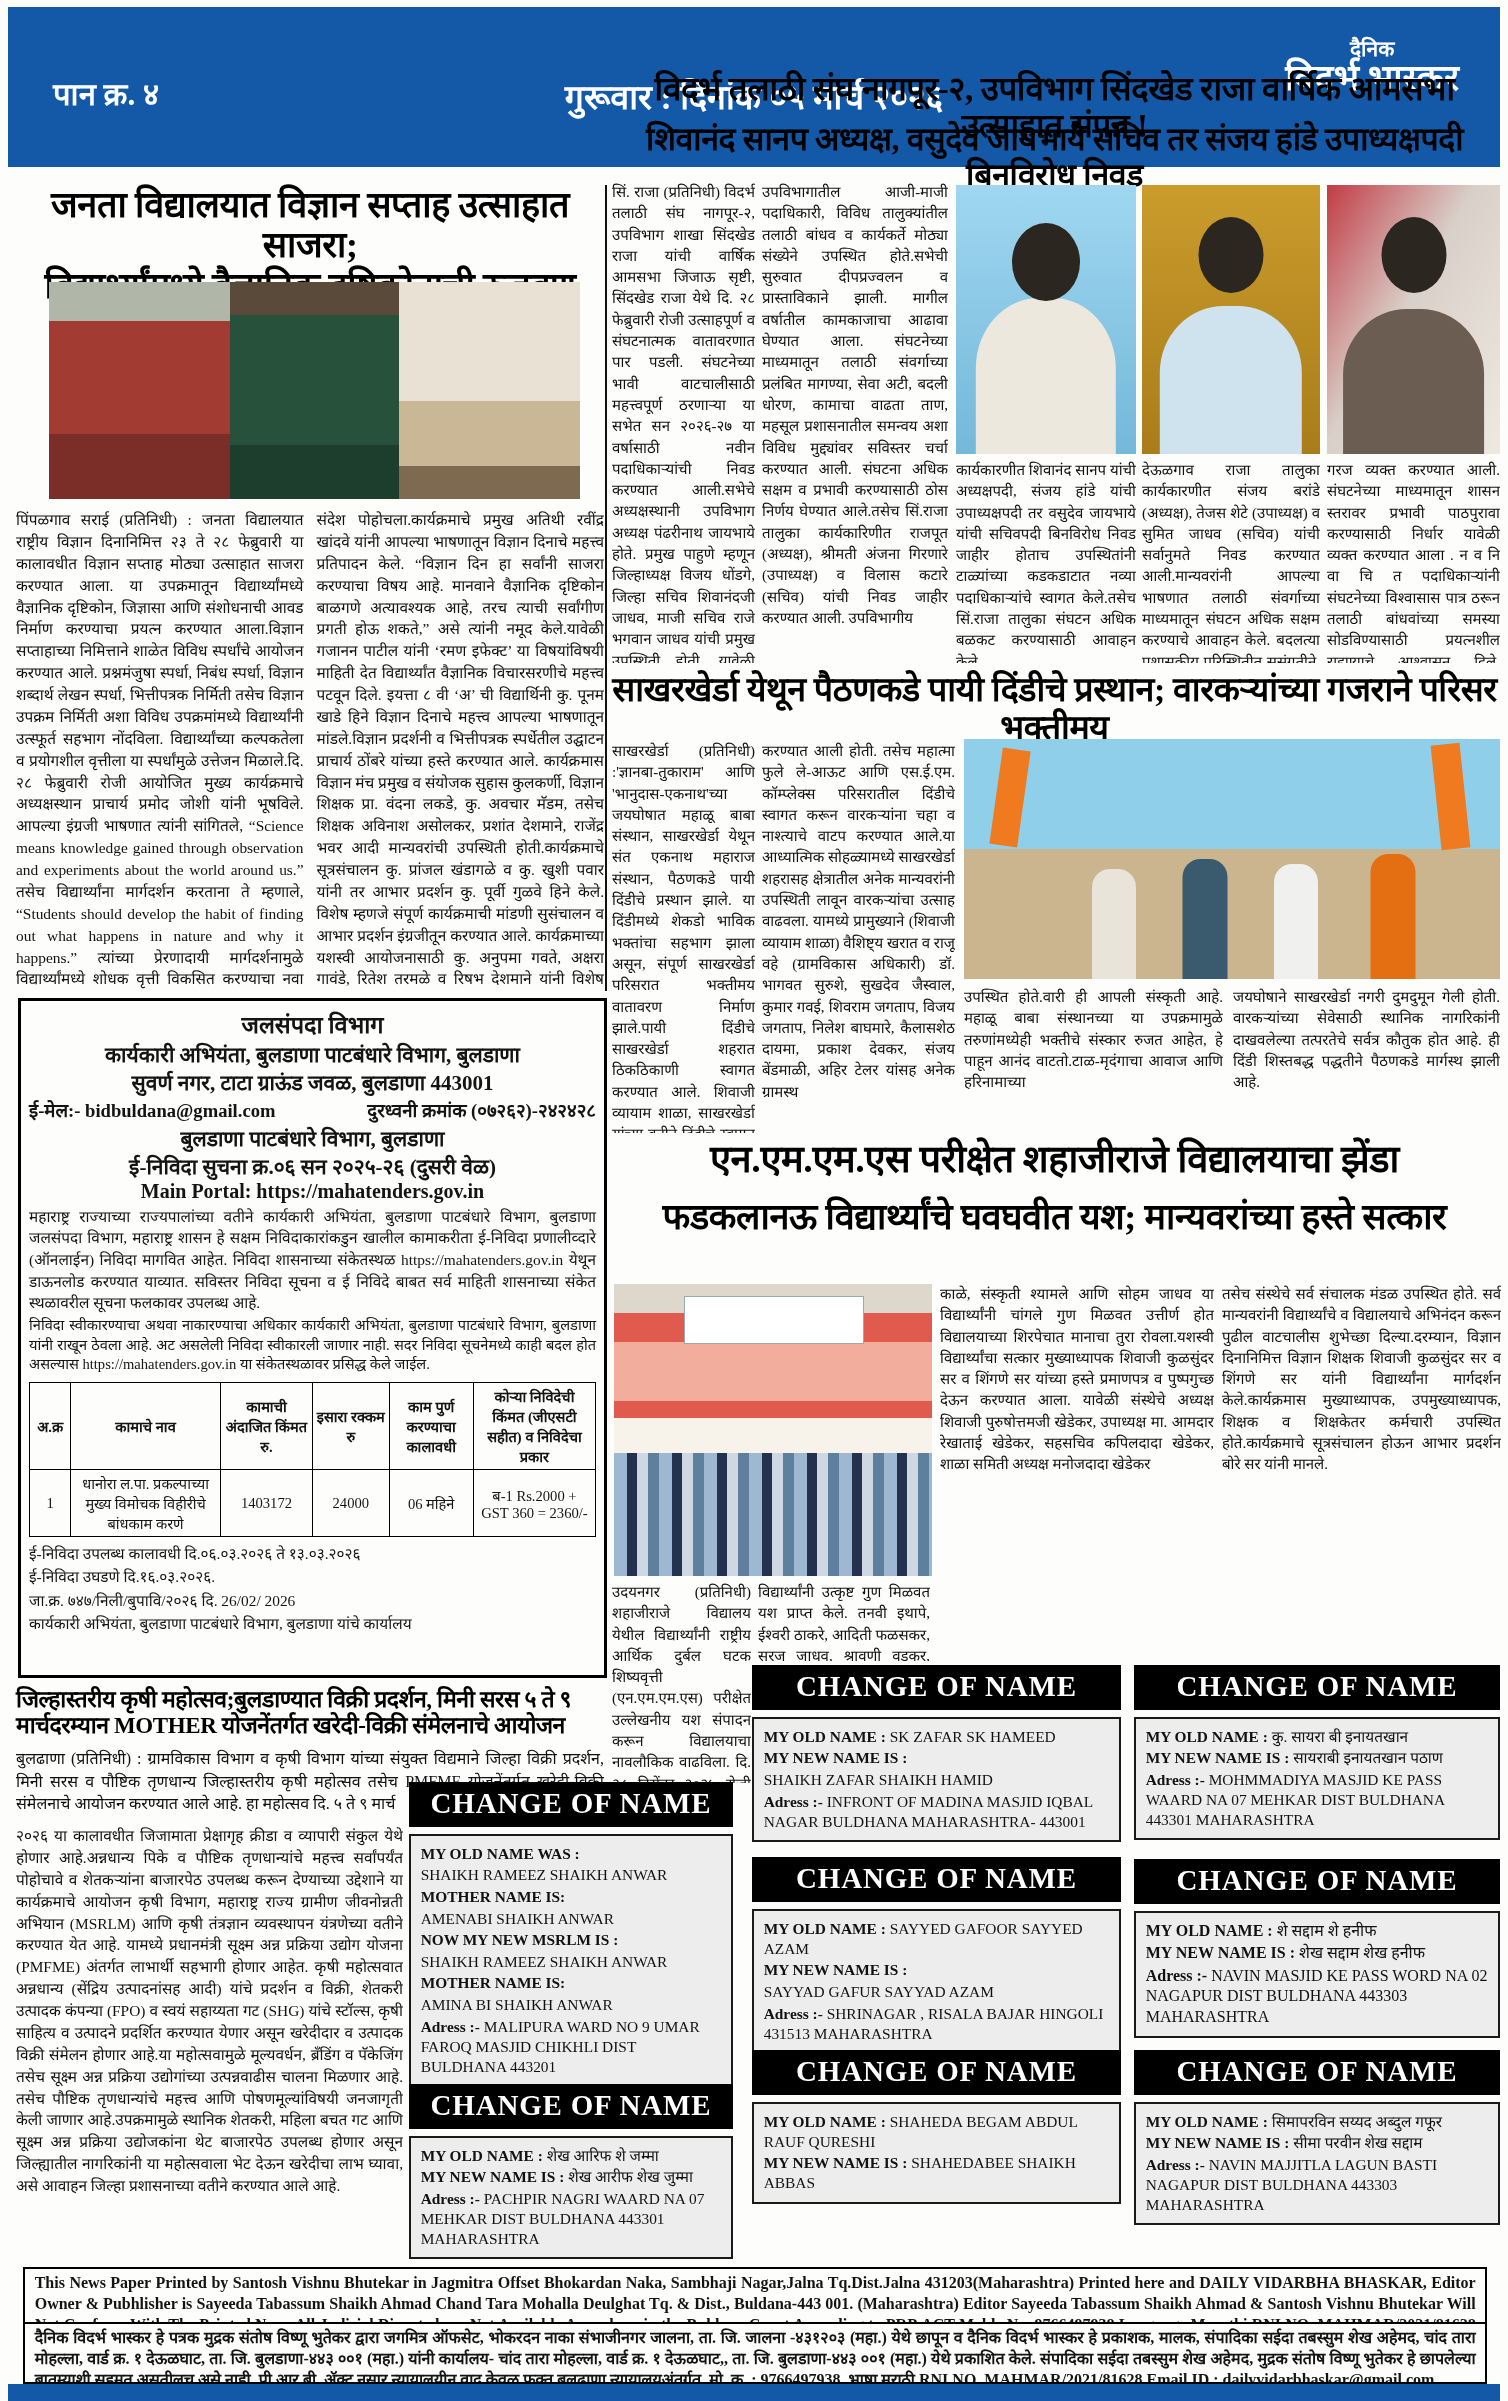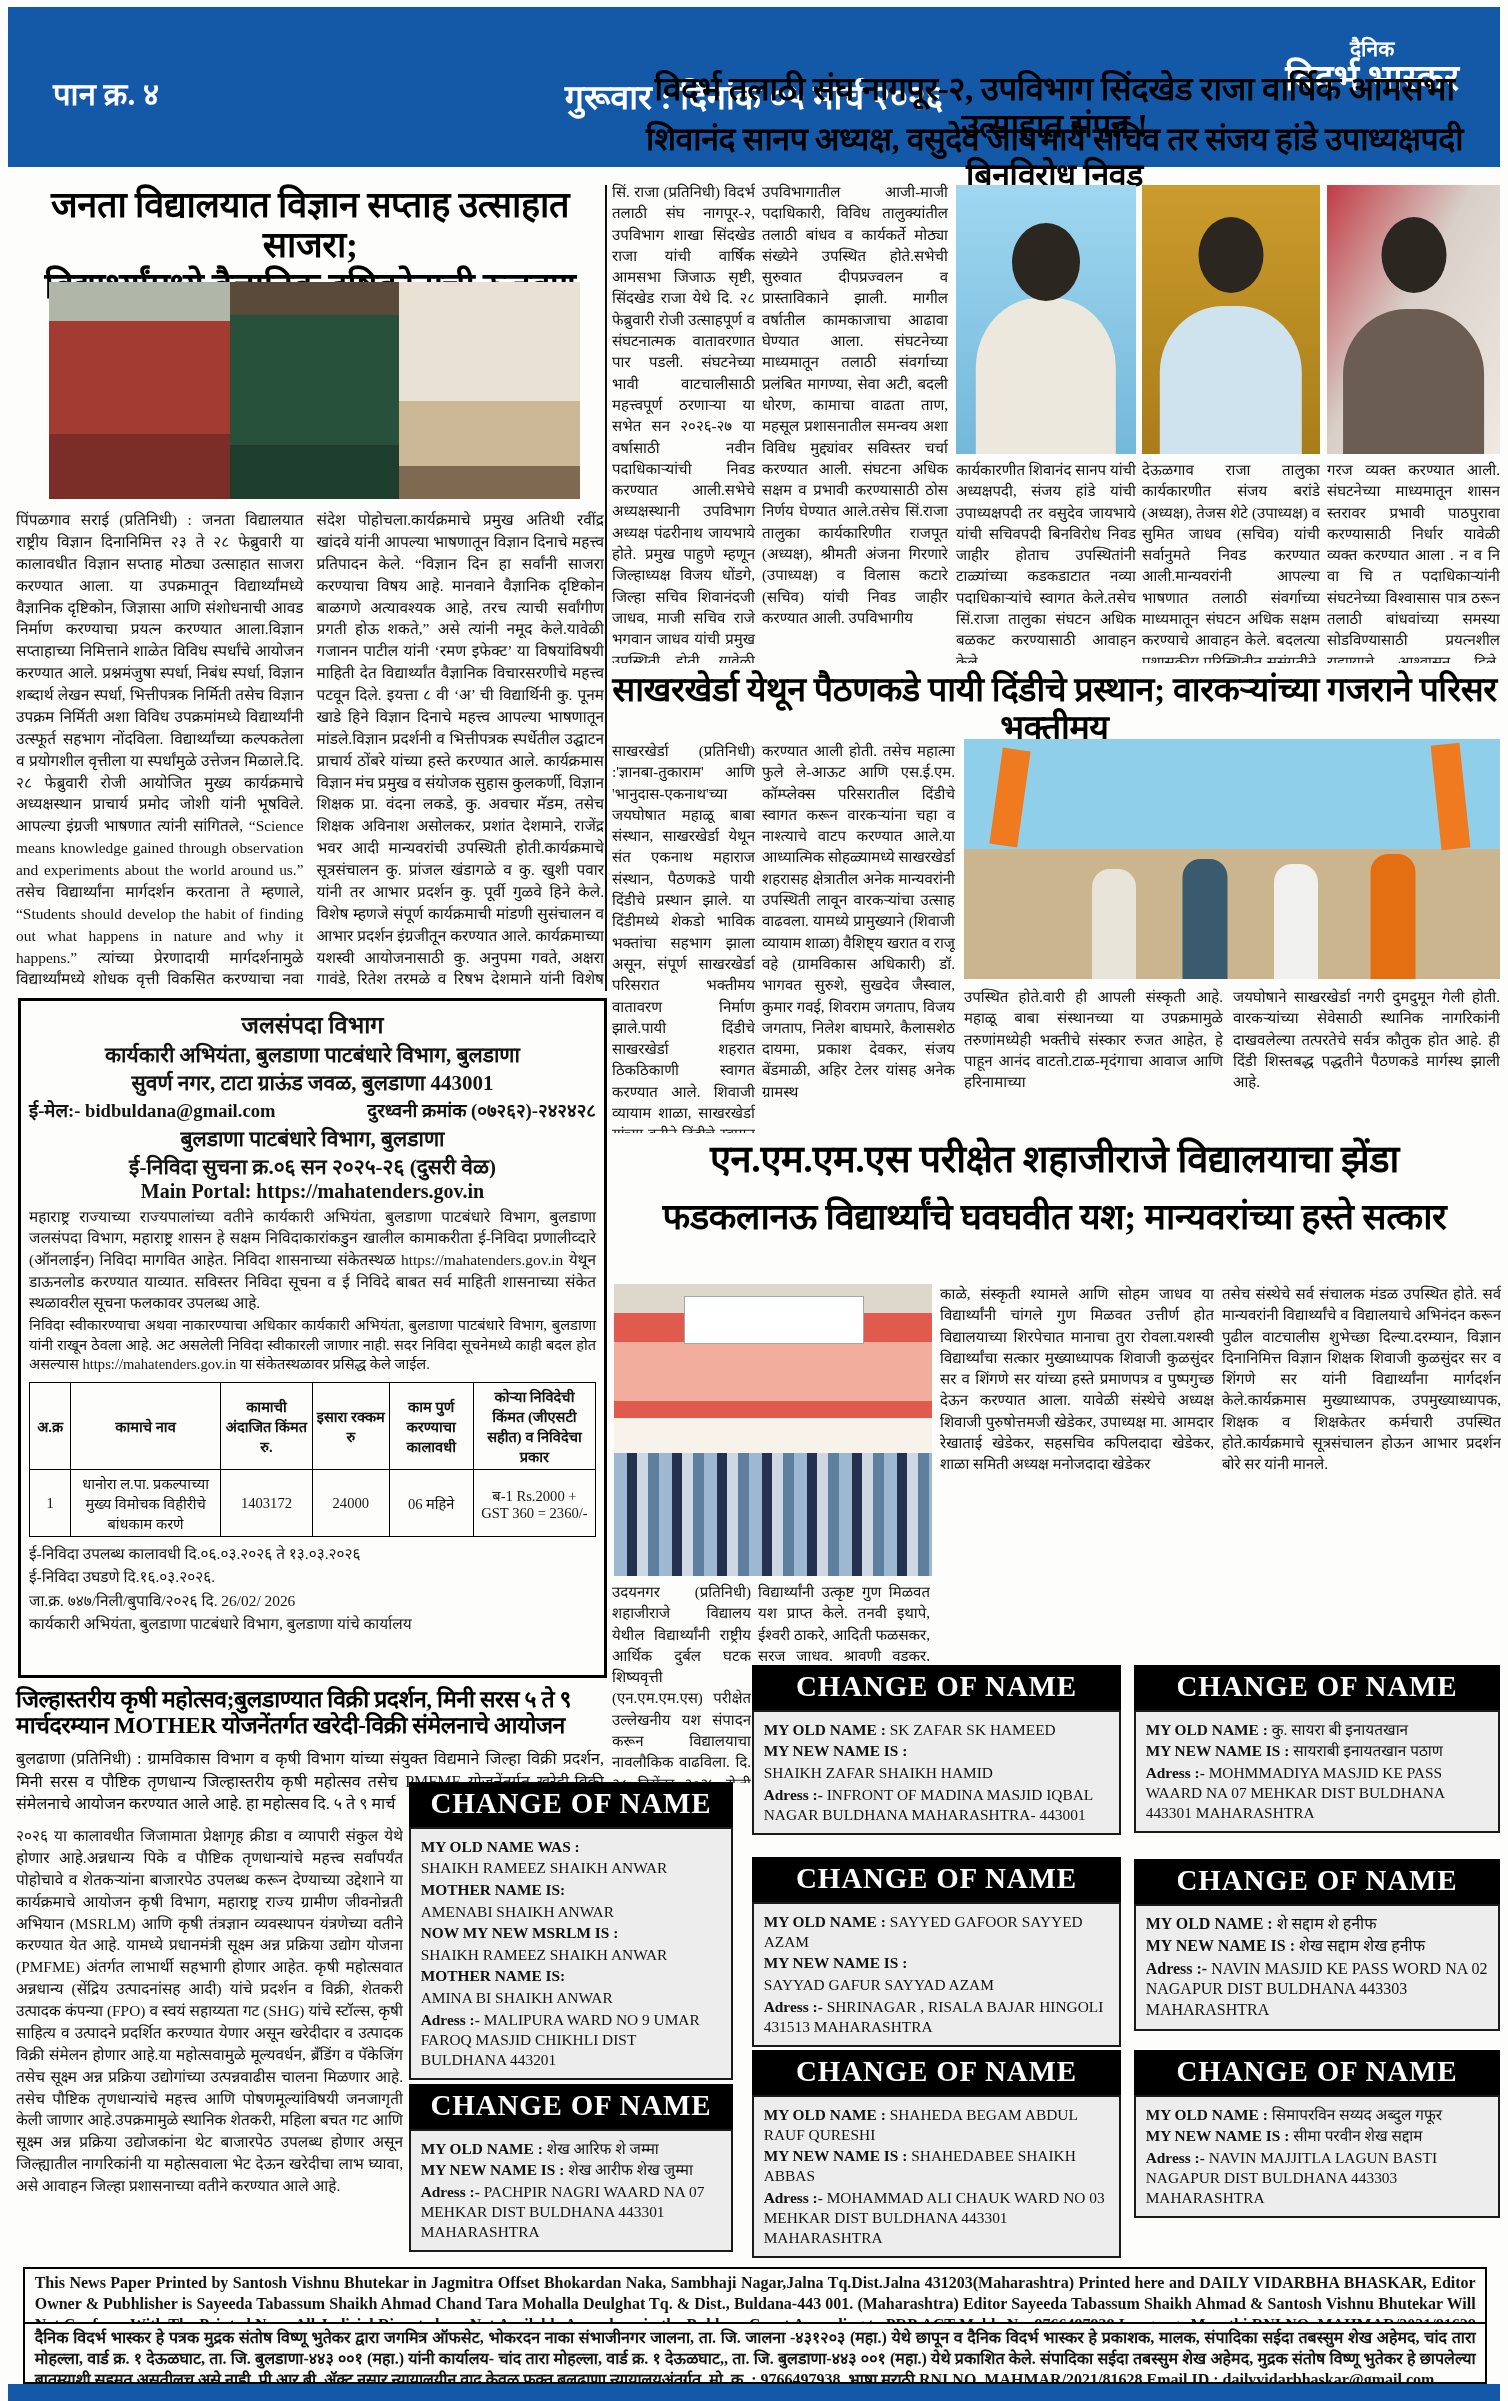--- a/index.html
+++ b/index.html
@@ -32,21 +32,21 @@
   #tender .tc{text-align:center;font-weight:700;}
   #tender .trow{display:flex;justify-content:space-between;font-weight:700;font-size:18.6px;margin:1.6px 0;}
   .ttab{border-collapse:collapse;width:100%;margin:6.5px 0 4.9px 0;}
   .ttab th,.ttab td{border:1.6px solid #000;padding:3.2px 3.2px;text-align:center;font-size:14.6px;vertical-align:middle;}
   .ttab th{font-weight:700;}
   #tender .note{font-size:15.4px;line-height:1.5;}
   
   .con{position:absolute;}
   .con-head{background:#000;color:#fff;text-align:center;font-weight:700;font-size:29px;
             padding:4px 0 5.7px 0;border:1.6px solid #000;letter-spacing:0.8px;}
-  .con-body{border:2.4px solid #1a1a1a;background:#ededed;padding:6.5px 9.7px;margin-top:0;
+  .con-body{border:2.4px solid #1a1a1a;background:#ededed;padding:6.5px 9.7px;margin-top:7px;
             font-size:16px;line-height:1.3;color:#111;}
   .con-line{margin:1.6px 0;}
   .lbl{font-weight:700;}
   
   .imprint{position:absolute;left:23px;width:1441px;border:2.4px solid #000;padding:4px 9.7px;
            font-weight:700;font-size:16px;line-height:1.3;text-align:justify;overflow:hidden;}
   #botbar{position:absolute;left:8px;top:2384px;width:1492px;height:18px;background:#1459a8;}
   .vrule{position:absolute;width:1.6px;background:#111;}
 </style>
 </head>
@@ -222,21 +222,20 @@
       <div class="con-line">SAYYAD GAFUR SAYYAD AZAM</div>
       <div class="con-line"><span class="lbl">Adress :-</span> <span>SHRINAGAR , RISALA BAJAR HINGOLI 431513 MAHARASHTRA</span></div>
     </div>
   </div>
 
   <div class="con" style="left:752px;top:2050px;width:369px;">
     <div class="con-head">CHANGE OF NAME</div>
     <div class="con-body" style="font-size:15.4px;">
       <div class="con-line"><span class="lbl">MY OLD NAME :</span> <span>SHAHEDA BEGAM ABDUL RAUF QURESHI</span></div>
       <div class="con-line"><span class="lbl">MY NEW NAME IS :</span> <span>SHAHEDABEE SHAIKH ABBAS</span></div>
-      <div class="con-line"><span class="lbl">Adress :-</span> <span>MOHAMMAD ALI CHAUK WARD NO 03 MEHKAR DIST BULDHANA 443301 MAHARASHTRA</span></div>
     </div>
   </div>
 
   <div class="con" style="left:1134px;top:1665px;width:366px;">
     <div class="con-head">CHANGE OF NAME</div>
     <div class="con-body" style="font-size:15.4px;">
       <div class="con-line"><span class="lbl">MY OLD NAME :</span> <span>कु. सायरा बी इनायतखान</span></div>
       <div class="con-line"><span class="lbl">MY NEW NAME IS :</span> <span>सायराबी इनायतखान पठाण</span></div>
       <div class="con-line"><span class="lbl">Adress :-</span> <span>MOHMMADIYA MASJID KE PASS WAARD NA 07 MEHKAR DIST BULDHANA 443301 MAHARASHTRA</span></div>
     </div>

